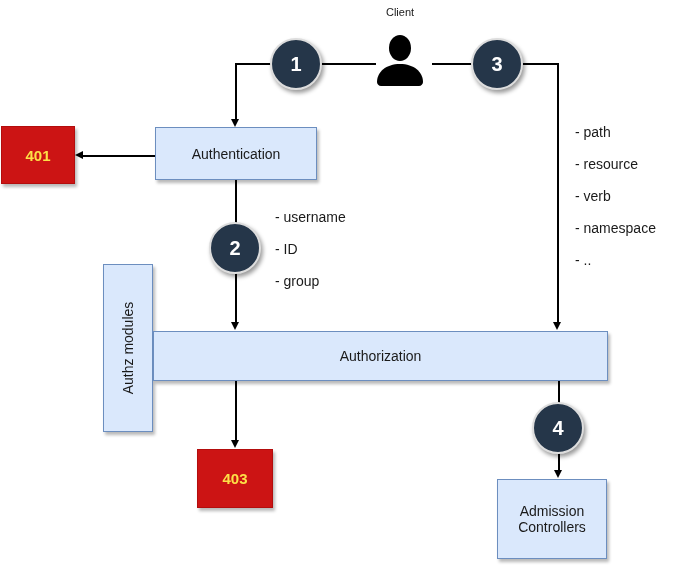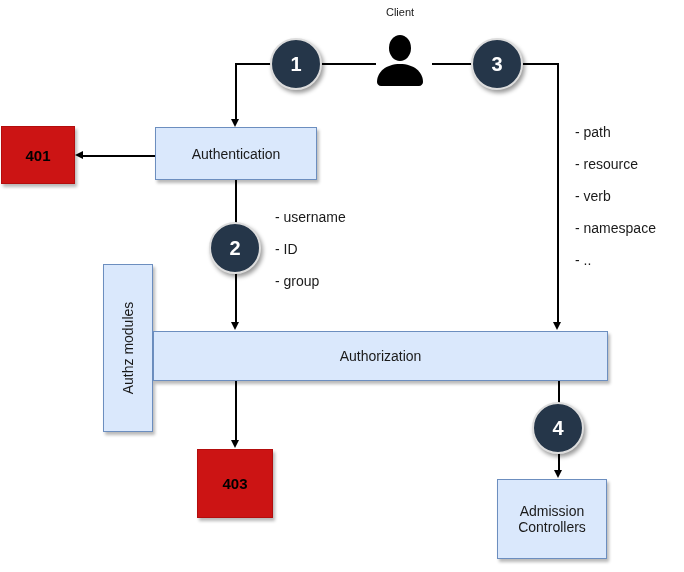--- a/index.html
+++ b/index.html
@@ -25,21 +25,21 @@
     background:var(--box-fill,#dae8fc);
     border:1px solid var(--box-border,#6c8ebf);
     box-shadow:2px 3px 3px rgba(0,0,0,0.28);
     display:flex;align-items:center;justify-content:center;
     font-size:14px;text-align:center;
     box-sizing:border-box;
   }
   .box.error{
     background:var(--error-fill,#cc1414);
     border:1px solid var(--error-border,#b30d0d);
-    color:#000000;font-weight:bold;font-size:15px;
+    color:#fde047;font-weight:bold;font-size:15px;
   }
   .box.vertical span{
     transform:rotate(-90deg);
     white-space:nowrap;
     font-size:14px;
   }
   
   .badge{
     position:absolute;
     width:52px;height:52px;border-radius:50%;
@@ -113,21 +113,21 @@
   </div>
 
   <div class="box vertical" style="left:103px;top:264px;width:50px;height:168px;">
     <span>Authz modules</span>
   </div>
 
   <div class="box" style="left:153px;top:331px;width:455px;height:50px;">
     <span>Authorization</span>
   </div>
 
-  <div class="box error" style="left:197px;top:449px;width:76px;height:69px;">
+  <div class="box error" style="left:197px;top:449px;width:76px;height:59px;">
     <span>403</span>
   </div>
 
   <div class="box" style="left:497px;top:479px;width:110px;height:80px;padding:8px 16px;">
     <span>Admission Controllers</span>
   </div>
 
   <div class="anno" style="left:575px;top:123px;">
     <div>- path</div>
     <div>- resource</div>

